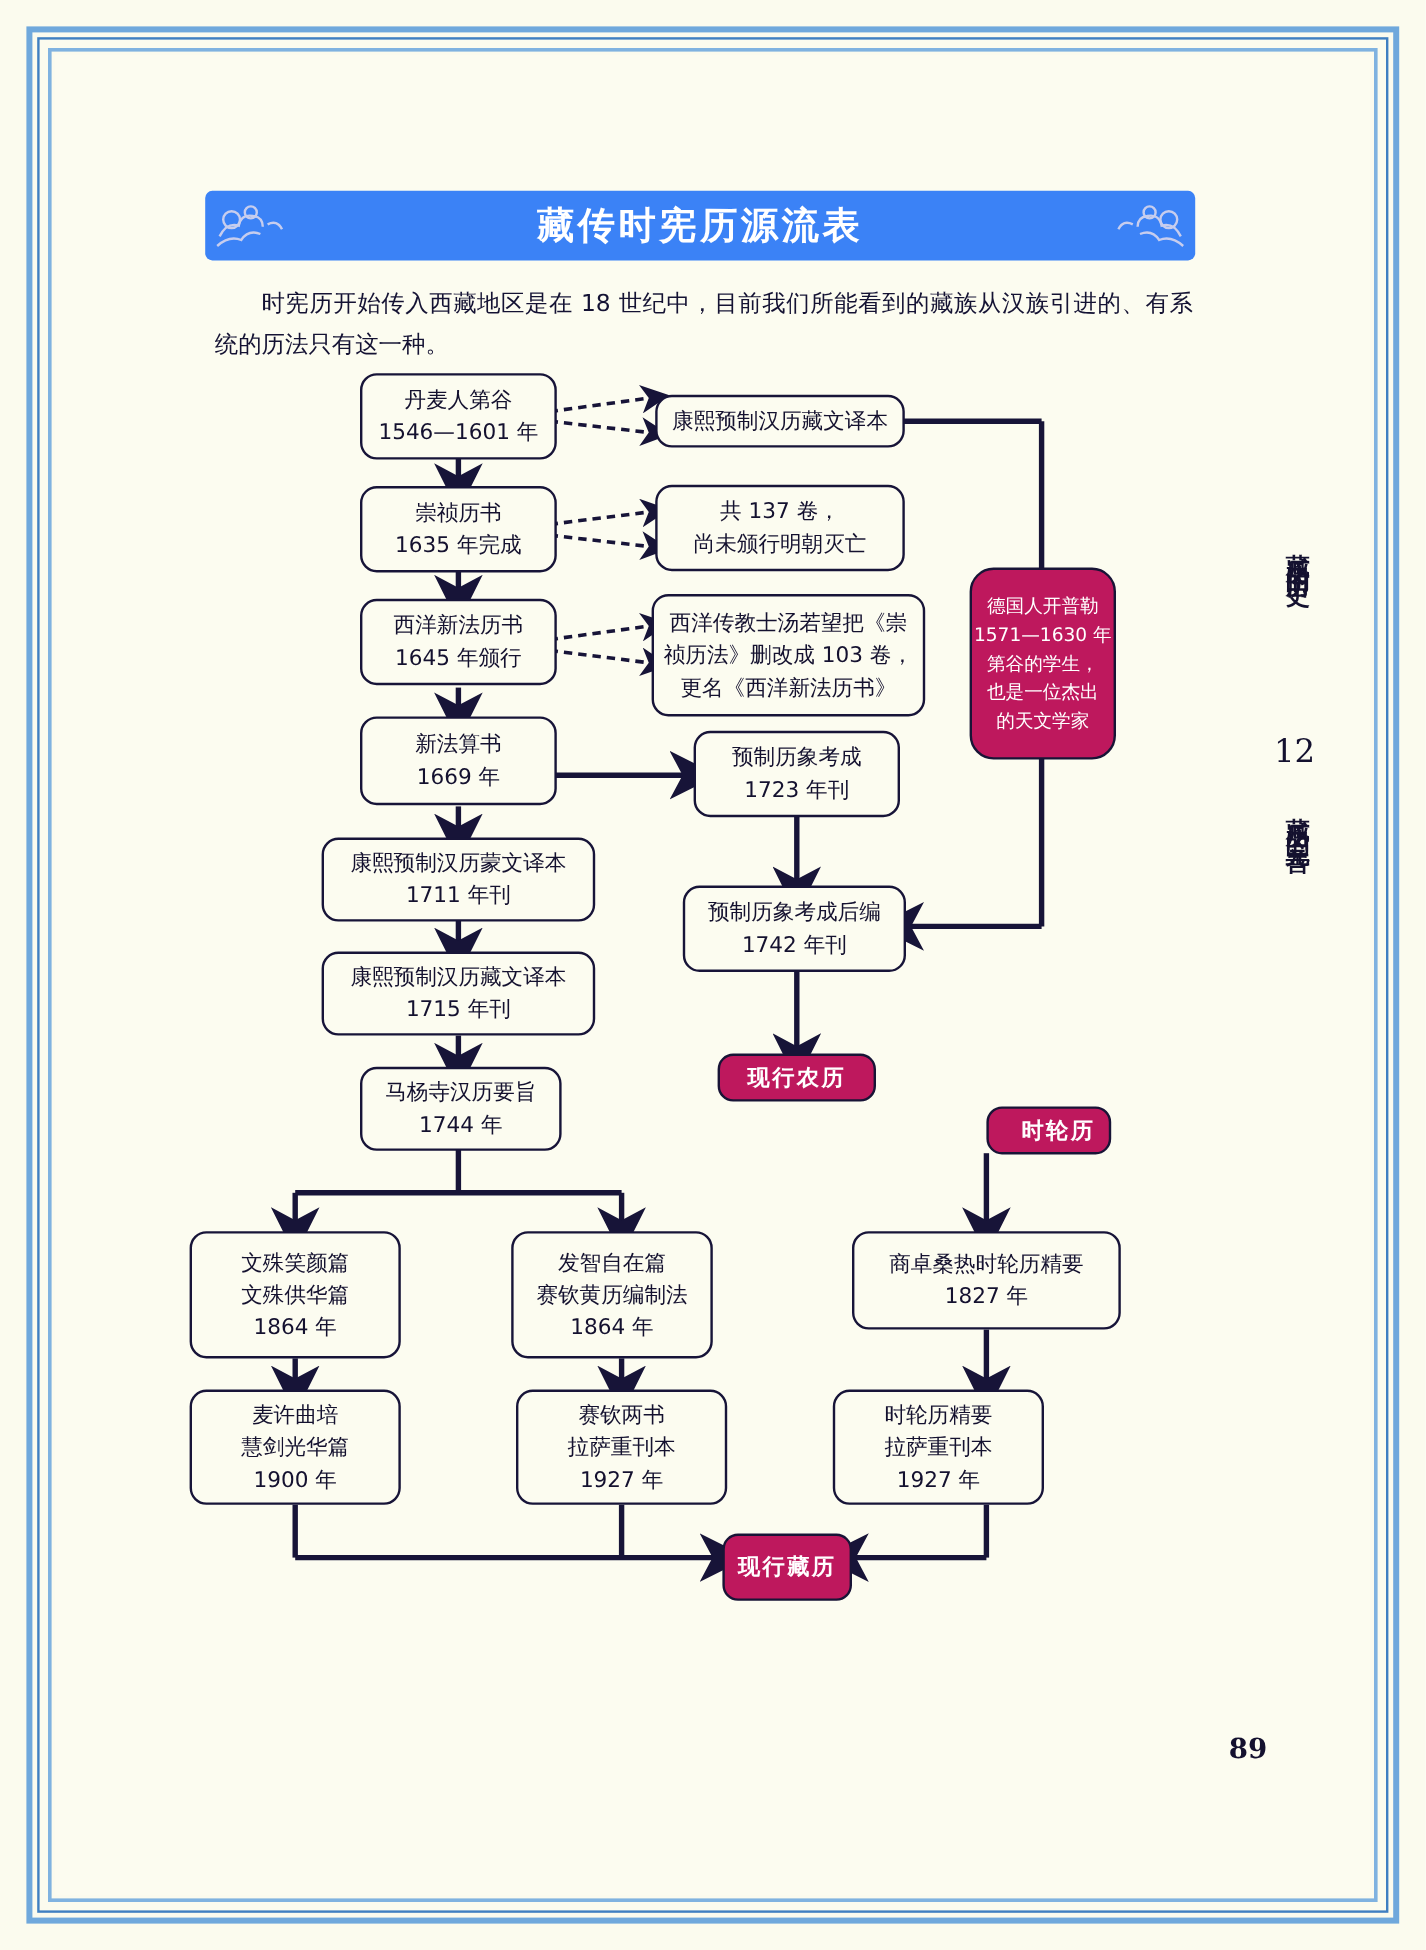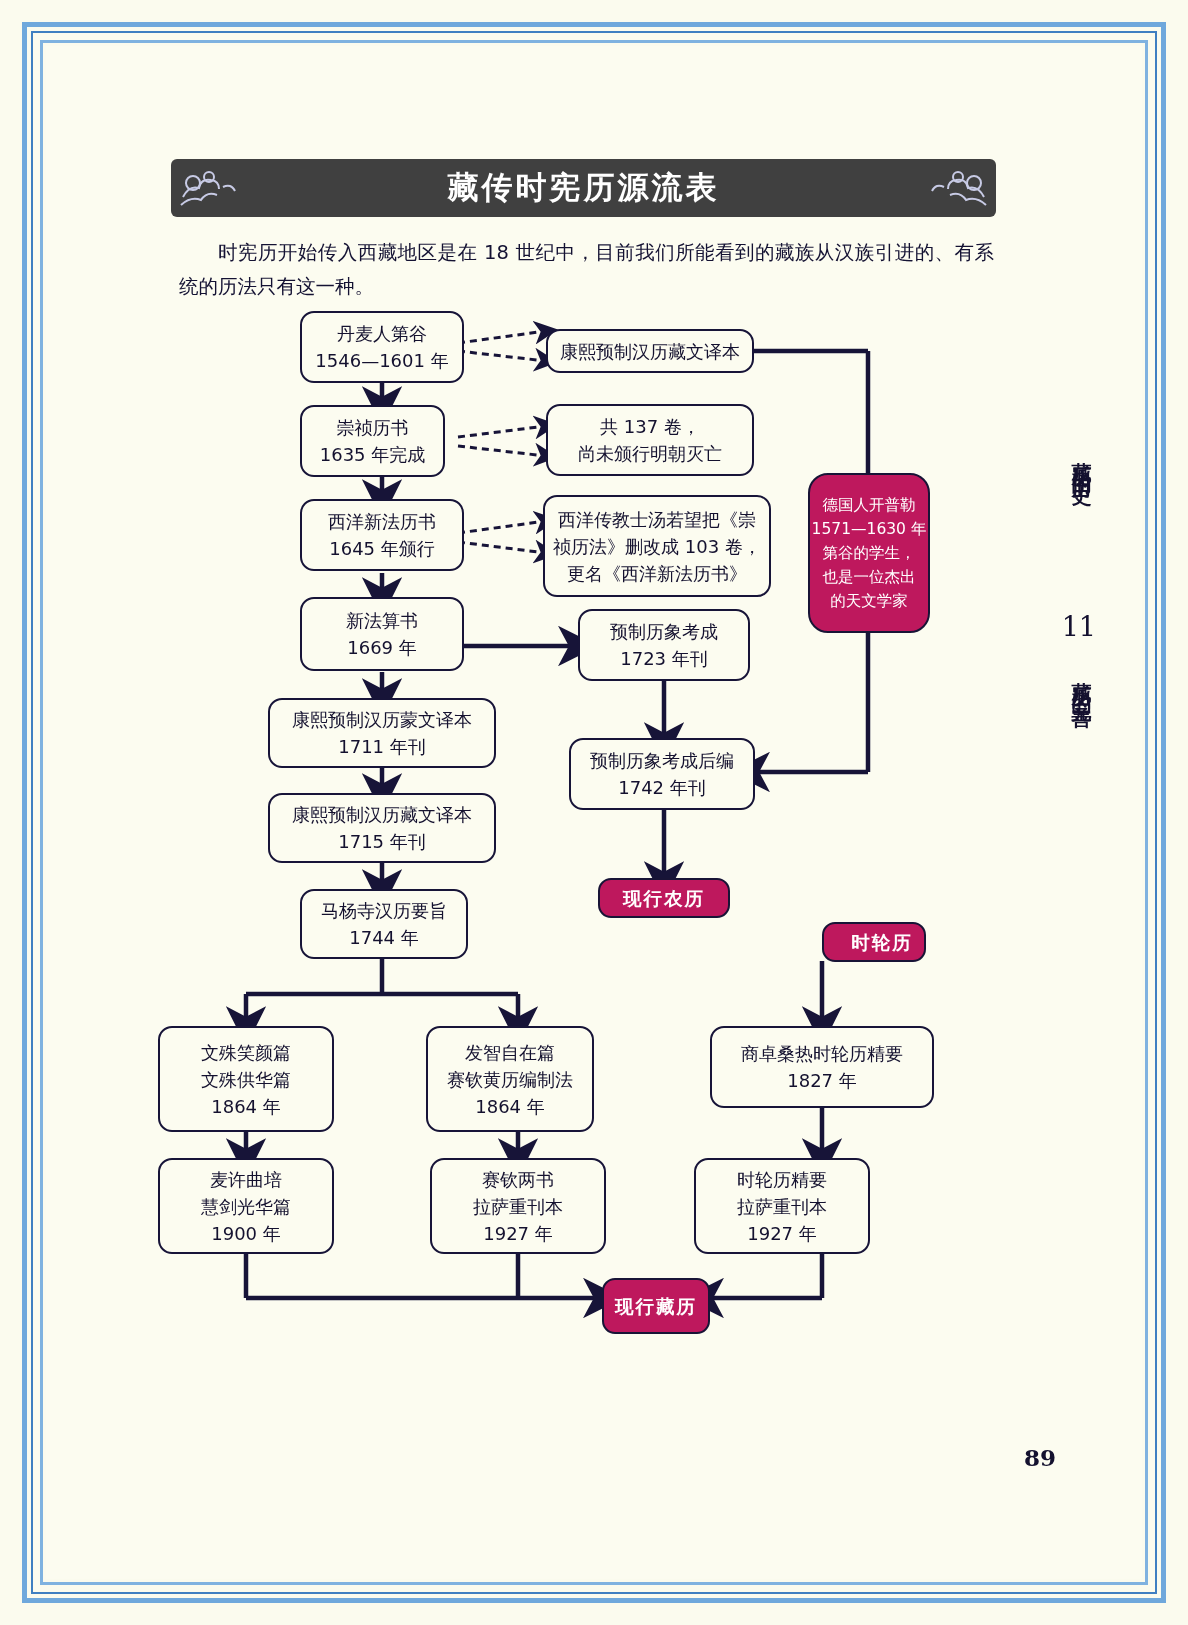--- a/index.html
+++ b/index.html
@@ -29,21 +29,21 @@
     background:#fbfbee;
   }
   .paper{
     position:absolute;left:46px;top:46px;right:46px;bottom:46px;
     background:#fcfcf0;overflow:hidden;
   }
 
   
   .banner{
     position:absolute;left:125px;top:113px;width:825px;height:58px;
-    background:#404040;border-radius:6px;
+    background:#3b82f6;border-radius:6px;
     display:flex;align-items:center;justify-content:center;text-align:right;
   }
   .banner-title{
     color:#ffffff;font-size:31px;font-weight:bold;letter-spacing:3px;
     font-family:"DejaVu Sans","Liberation Sans",sans-serif;
   }
   .cloud{position:absolute;top:8px;width:72px;height:42px;opacity:.95;}
   .cloud.left{left:8px;}
   .cloud.right{right:8px;}
 
@@ -198,21 +198,21 @@
 
       <div class="node" style="left:254px;top:265px;width:164px;height:72px;">
         <span class="ln">丹麦人第谷</span>
         <span class="ln">1546—1601 年</span>
       </div>
 
       <div class="node" style="left:500px;top:283px;width:208px;height:44px;">
         <span class="ln">康熙预制汉历藏文译本</span>
       </div>
 
-      <div class="node" style="left:254px;top:359px;width:145px;height:72px;">
+      <div class="node" style="left:254px;top:359px;width:164px;height:72px;">
         <span class="ln">崇祯历书</span>
         <span class="ln">1635 年完成</span>
       </div>
 
       <div class="node" style="left:500px;top:358px;width:208px;height:72px;">
         <span class="ln">共 137 卷，</span>
         <span class="ln">尚未颁行明朝灭亡</span>
       </div>
 
       <div class="node" style="left:254px;top:453px;width:164px;height:72px;">
@@ -307,19 +307,19 @@
         <span class="ln">1927 年</span>
       </div>
 
       <div class="node dark pill" style="left:556px;top:1232px;width:108px;height:56px;">
         <span class="ln">现行藏历</span>
       </div>
 
     </div>
 
     <div class="sidecap" style="right:46px;top:400px;">藏历的历史</div>
-    <div class="sidenum" style="right:46px;top:565px;">11</div>
+    <div class="sidenum" style="right:46px;top:565px;">12</div>
     <div class="sidecap" style="right:46px;top:620px;">藏历的完善</div>
 
     <div class="page-no">89</div>
 
   </div>
 </div>
 
 </body></html>

